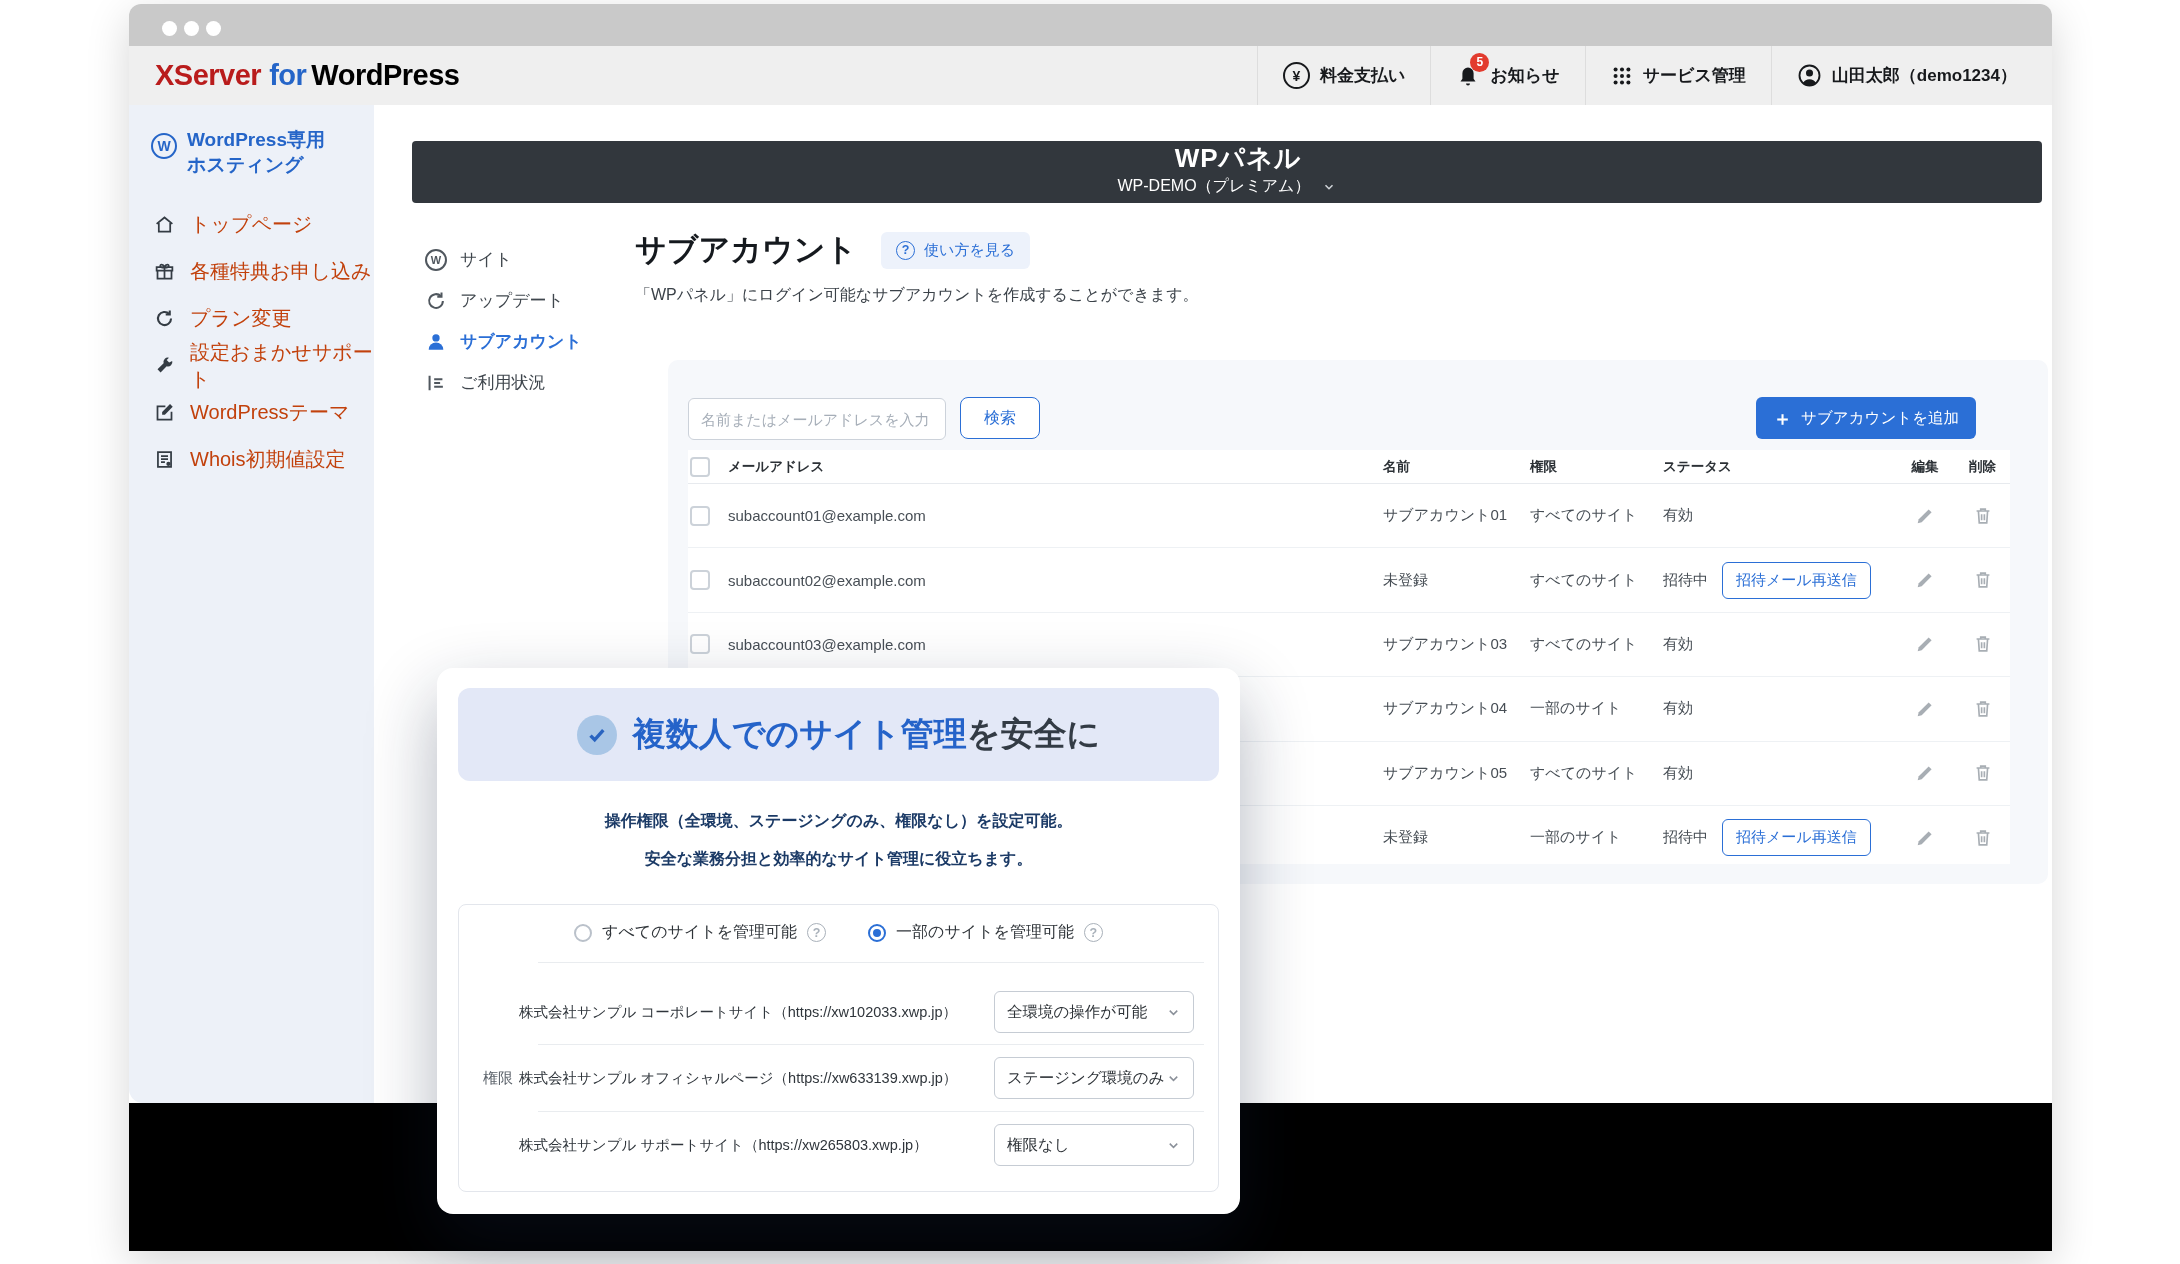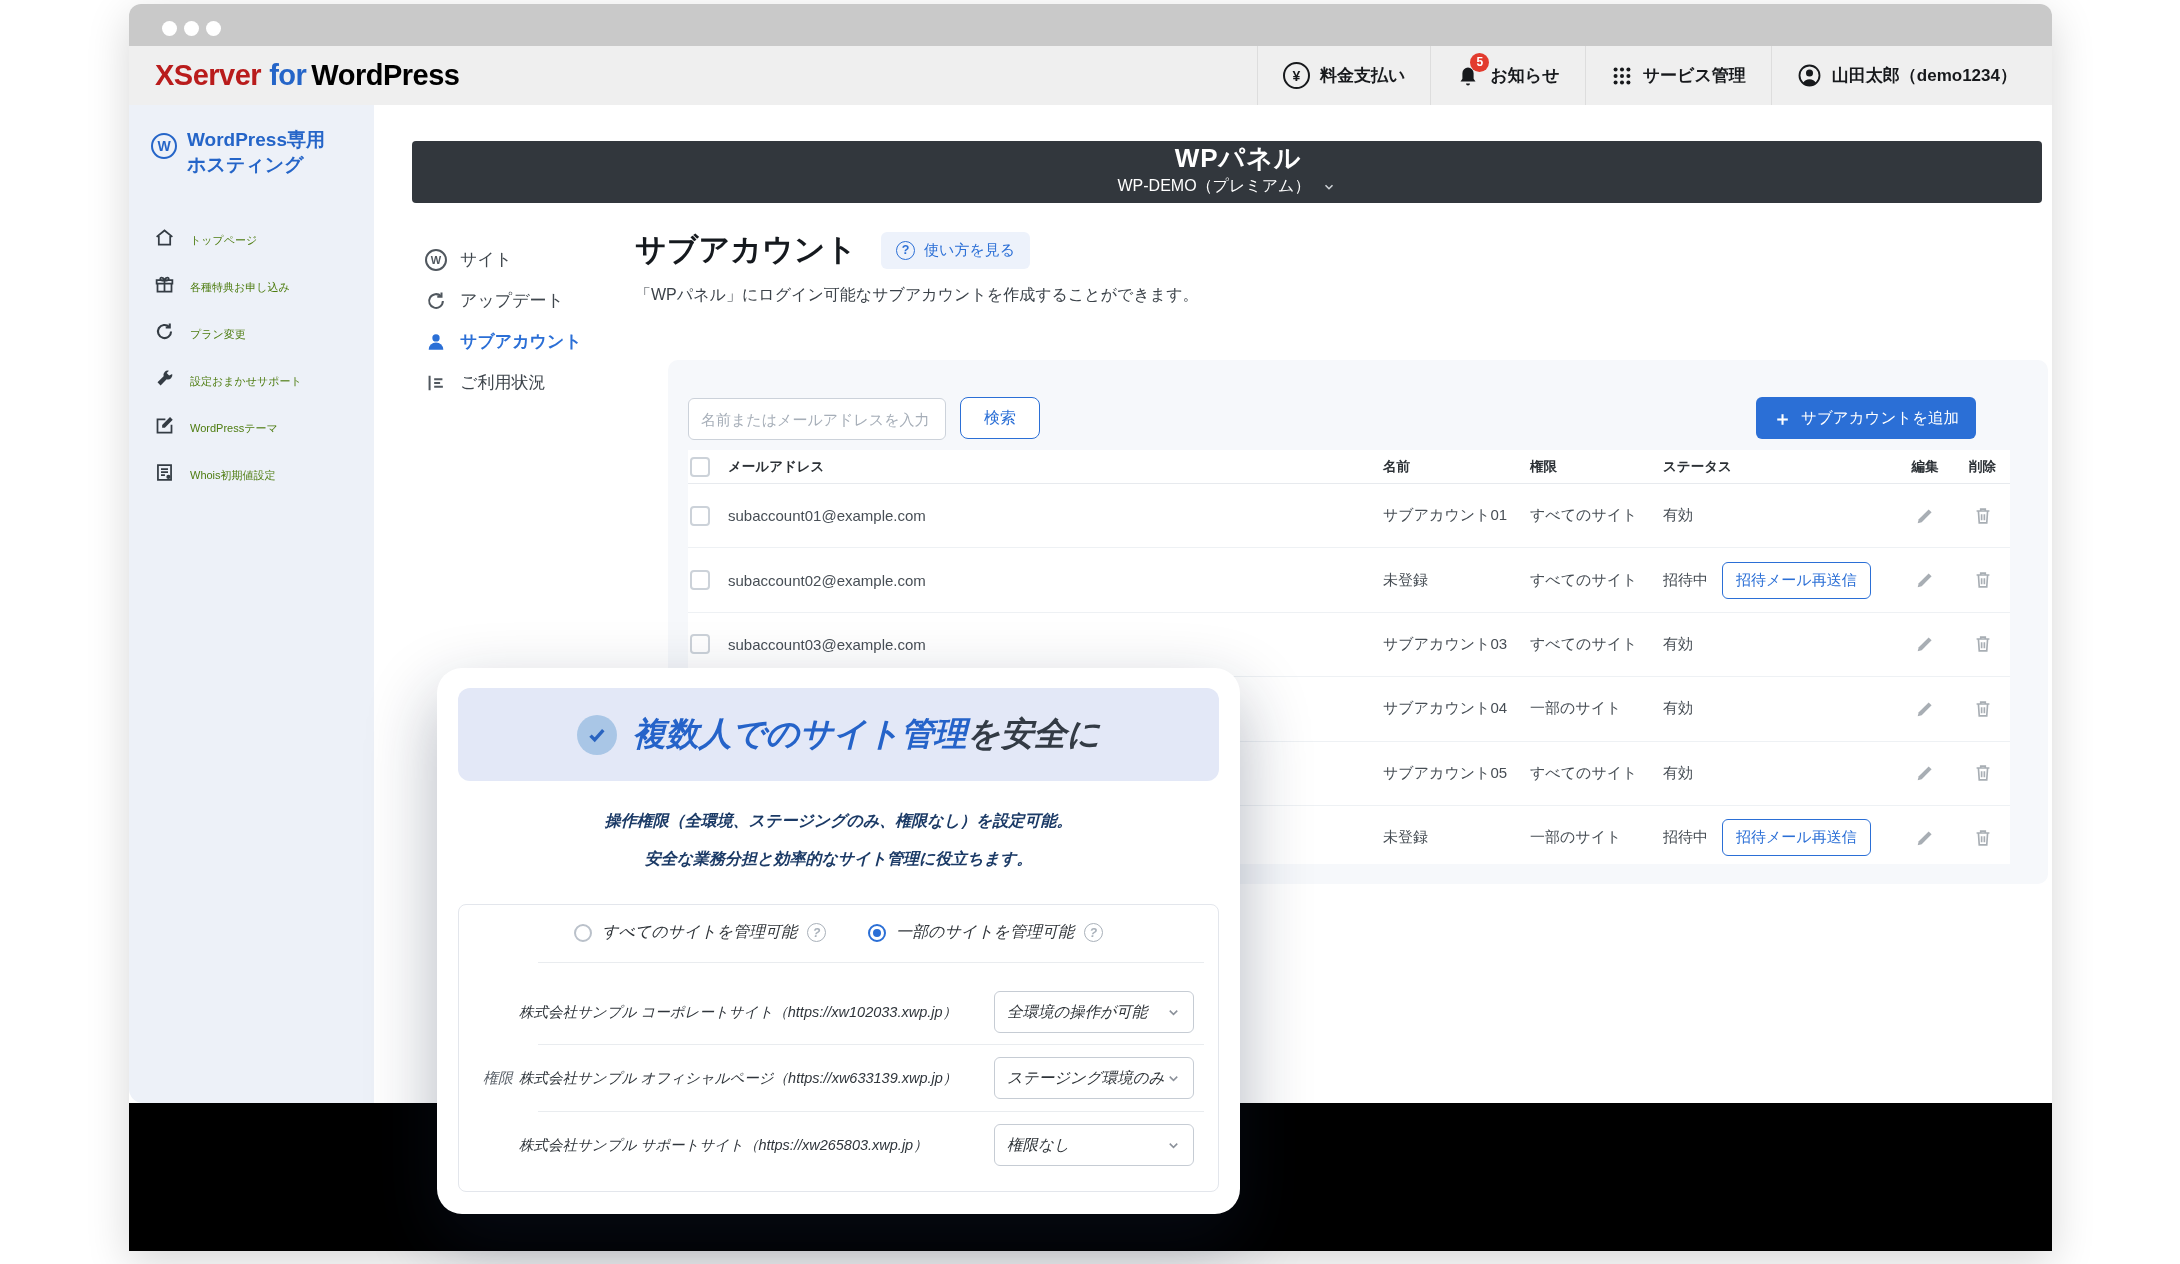--- a/index.html
+++ b/index.html
@@ -30,21 +30,21 @@
 
   .bodyarea{position:absolute;left:0;top:101px;right:0;height:998px;background:#fff;}
 
   
   .sidenav{position:absolute;left:0;top:0;width:245px;height:100%;background:#edf1f8;border-radius:0 0 0 14px;}
   .sidetitle{position:absolute;left:22px;top:22px;display:flex;gap:10px;color:#2565c8;cursor:pointer;}
   .sidetitle .txt{font-size:19px;font-weight:bold;line-height:25px;}
   .w-circle{width:26px;height:26px;border:2px solid currentColor;border-radius:50%;display:flex;align-items:center;
             justify-content:center;font-weight:bold;font-size:14px;flex:0 0 auto;margin-top:6px;box-sizing:border-box;}
   .sideitems{position:absolute;left:0;top:96px;right:0;}
-  .sitem{display:flex;align-items:flex-end;gap:15px;padding-left:25px;height:47px;font-size:11px;color:#4d7c0f;cursor:pointer;}
+  .sitem{display:flex;align-items:center;gap:15px;padding-left:25px;height:47px;font-size:20px;color:#c2410c;cursor:pointer;}
   .sitem .ic{color:#343c44;flex:0 0 auto;}
 
   
   .darkbar{position:absolute;left:283px;top:36px;width:1630px;height:62px;background:#32373d;border-radius:4px;
            display:flex;align-items:center;color:#fff;flex-direction:column;}
   .darkbar .brand{margin-left:22px;font-size:26px;font-weight:bold;letter-spacing:1px;}
   .siteselect{display:flex;align-items:center;gap:12px;font-size:16px;cursor:pointer;color:#fff;}
   .siteselect .chev{color:#cfd3d8;}
 
   
@@ -85,22 +85,22 @@
   .c-status{display:flex;align-items:center;gap:14px;}
   .resend{height:37px;padding:0 13px;border:1px solid #2b6fd6;color:#2b6fd6;background:#fff;border-radius:6px;
           font-size:15px;cursor:pointer;font-family:inherit;white-space:nowrap;}
   .c-center{text-align:center;}
   .iconbtn{background:none;border:none;padding:0;margin:0 auto;color:#a8aeb4;cursor:pointer;display:flex;}
 
   
   .band{position:absolute;left:0;top:1099px;width:1923px;height:148px;background:#000;}
 
   
-  .promo{position:absolute;left:437px;top:668px;width:803px;height:546px;background:#fff;border-radius:25px;
-         box-shadow:0 28px 70px rgba(20,30,60,.32);z-index:10;font-style:italic;}
+  .promo{position:absolute;left:437px;top:668px;width:803px;height:546px;background:#fff;border-radius:16px;
+         box-shadow:0 28px 70px rgba(20,30,60,.32);z-index:10;}
   .promohead{position:absolute;left:21px;top:20px;width:761px;height:93px;background:#e3e8f7;border-radius:12px;
              display:flex;align-items:center;justify-content:center;gap:16px;}
   .checkcircle{width:40px;height:40px;border-radius:50%;background:#a9c6e6;display:flex;align-items:center;justify-content:center;flex:0 0 auto;}
   .checkcircle .ic{color:#2a64c0;}
   .promohead .h{font-size:33px;font-weight:bold;white-space:nowrap;}
   .h .hl{color:#2563c9;}
   .h .rest{color:#333b45;}
   .promodesc{position:absolute;left:0;top:134px;width:100%;text-align:center;font-size:16px;font-weight:bold;
              color:#1b3a66;line-height:38px;}
   .subpanel{position:absolute;left:21px;top:236px;width:761px;height:288px;border:1px solid #e3e6ec;border-radius:8px;

